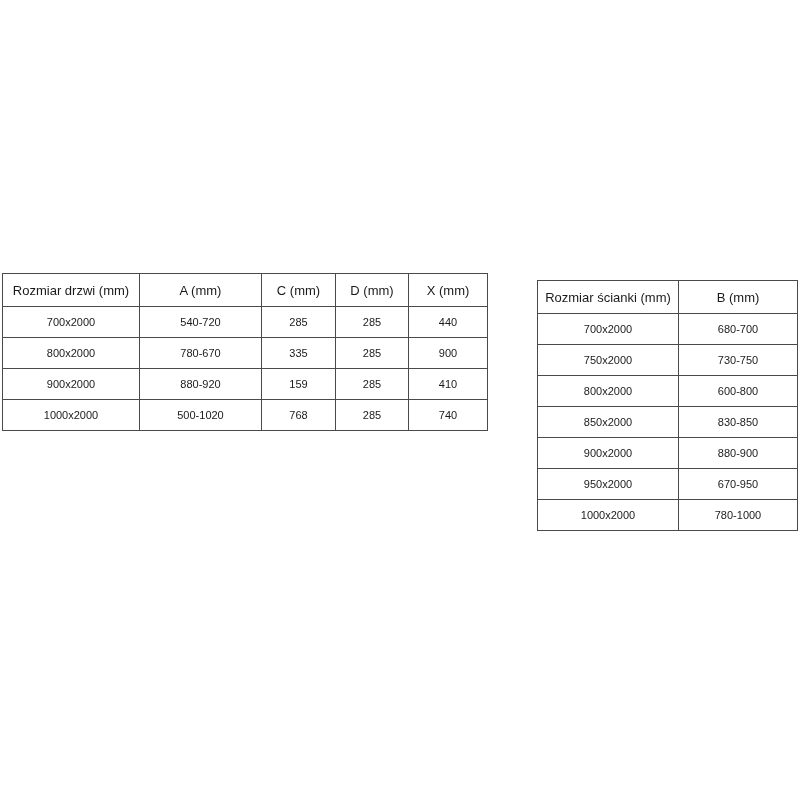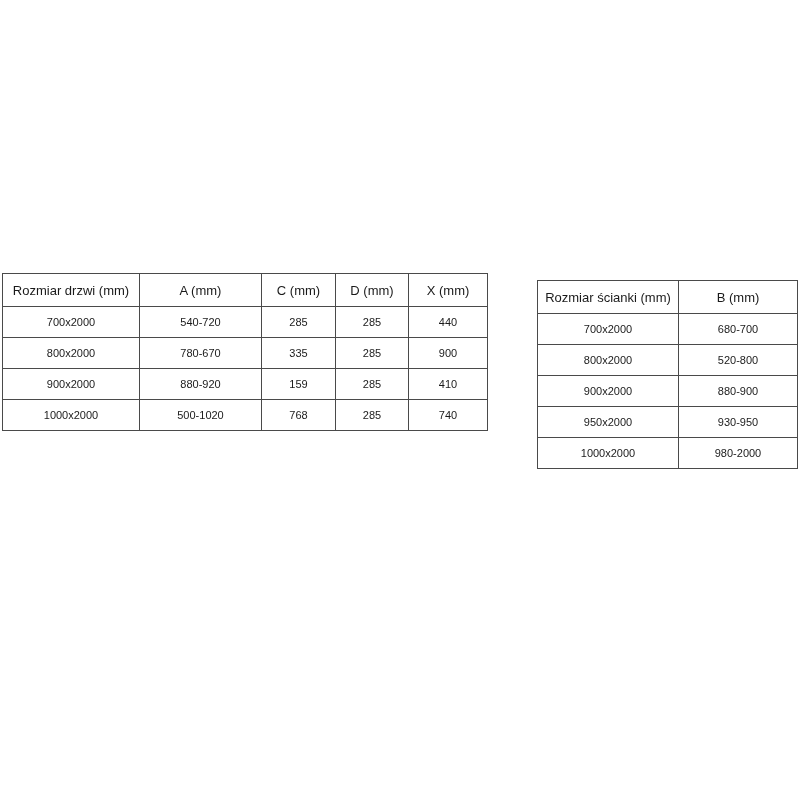--- a/index.html
+++ b/index.html
@@ -118,31 +118,39 @@
         <th>Rozmiar ścianki (mm)</th>
         <th>B (mm)</th>
       </tr>
     </thead>
     <tbody>
       <tr>
         <td>700x2000</td>
         <td>680-700</td>
       </tr>
       <tr>
+        <td>750x2000</td>
+        <td>730-750</td>
+      </tr>
+      <tr>
         <td>800x2000</td>
-        <td>520-800</td>
+        <td>600-800</td>
+      </tr>
+      <tr>
+        <td>850x2000</td>
+        <td>830-850</td>
       </tr>
       <tr>
         <td>900x2000</td>
         <td>880-900</td>
       </tr>
       <tr>
         <td>950x2000</td>
-        <td>930-950</td>
+        <td>670-950</td>
       </tr>
       <tr>
         <td>1000x2000</td>
-        <td>980-2000</td>
+        <td>780-1000</td>
       </tr>
     </tbody>
   </table>
 
 </div>
 
 </body></html>

